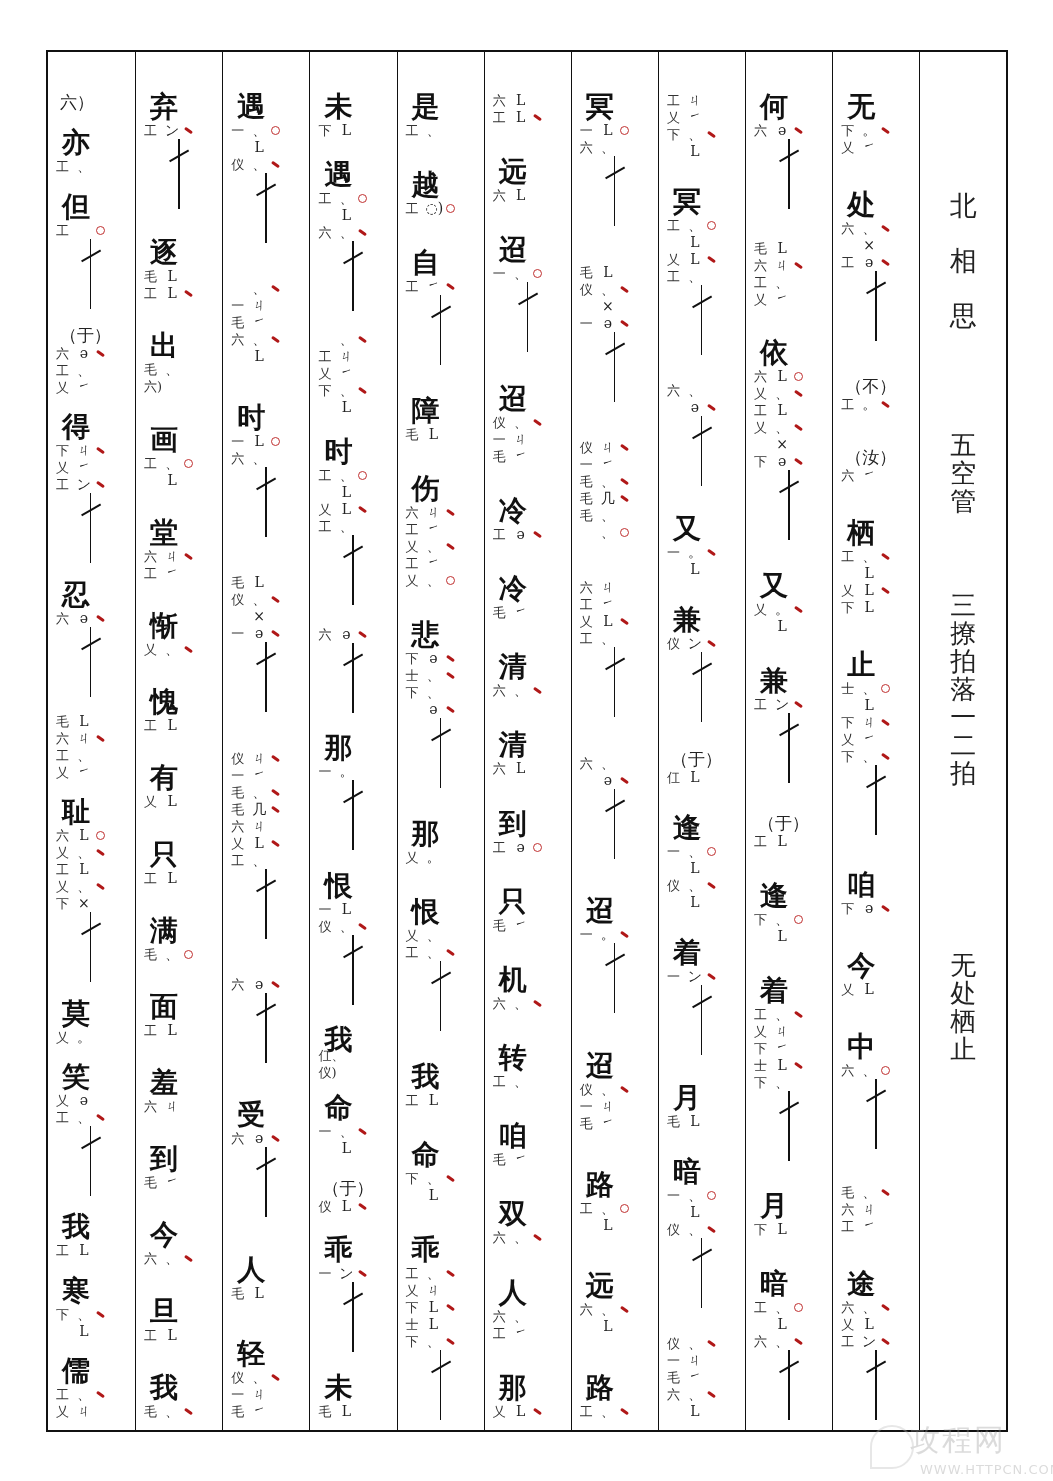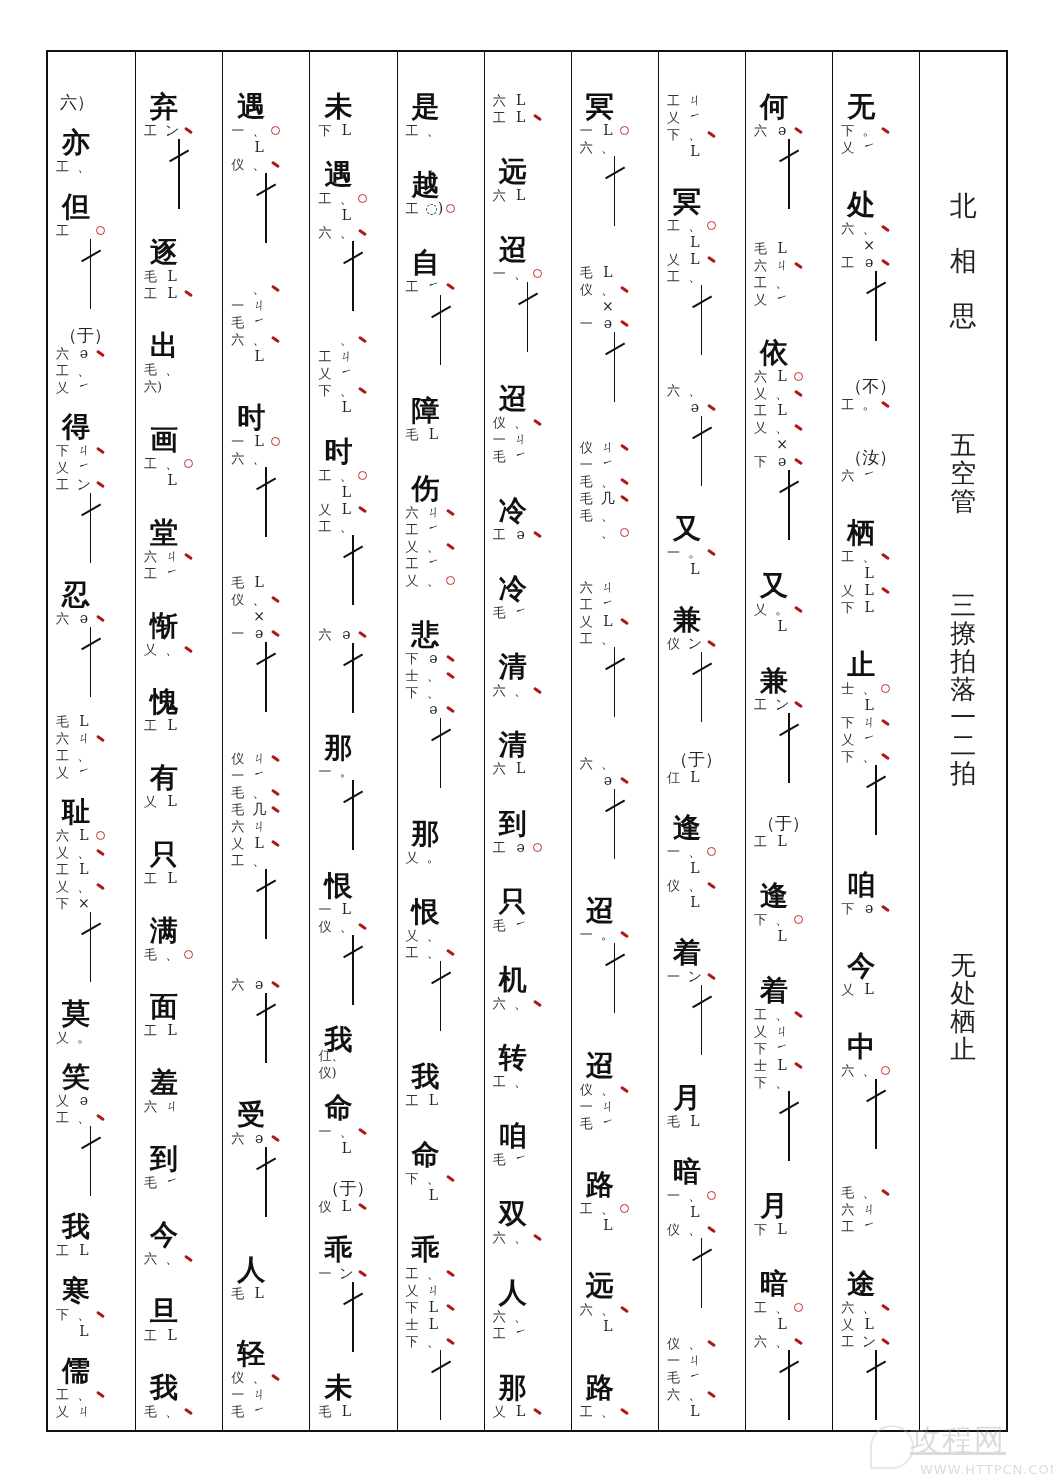--- a/index.html
+++ b/index.html
@@ -19,21 +19,21 @@
   .paren{font-size:17px;line-height:20px;color:#222;padding-left:4px;}
   .note-row{display:flex;align-items:center;height:17px;}
   .pitch{font-size:13px;width:20px;color:#333;line-height:17px;}
   .mark{font-size:14px;width:16px;color:#222;text-align:center;line-height:17px;}
   .beat-red{display:inline-block;width:9px;height:3px;background:#b01818;transform:rotate(35deg);border-radius:2px;margin-left:4px;}
   .beat-circ{display:inline-block;width:7px;height:7px;border:1.2px solid #c03030;border-radius:50%;margin-left:4px;}
   .cross{position:relative;height:70px;width:40px;margin-left:20px;}
   .cross::before{content:"";position:absolute;left:14px;top:0;width:1.5px;height:70px;background:#111;}
   .cross::after{content:"";position:absolute;left:4px;top:16px;width:22px;height:1.5px;background:#111;transform:rotate(-30deg);}
   .watermark{position:absolute;left:870px;top:1420px;width:180px;height:60px;opacity:.35;color:#999;font-family:"DejaVu Sans",sans-serif;}
-  .wm-cn{font-size:30px;letter-spacing:2px;position:absolute;left:40px;top:0;text-decoration:underline;}
+  .wm-cn{font-size:30px;letter-spacing:2px;position:absolute;left:40px;top:0;}
   .wm-url{font-size:13px;position:absolute;left:50px;top:42px;letter-spacing:1px;}
   .wm-wave{position:absolute;left:0;top:5px;width:40px;height:40px;border:2px solid #bbb;border-radius:50% 50% 50% 0;}
 </style>
 </head>
 <body>
 
 <div class="frame" id="frame">
   <div class="col title">
     <div class="title-group tg1" style="top:140px" id="tg-tune">
         <div class="title-char">北</div>

